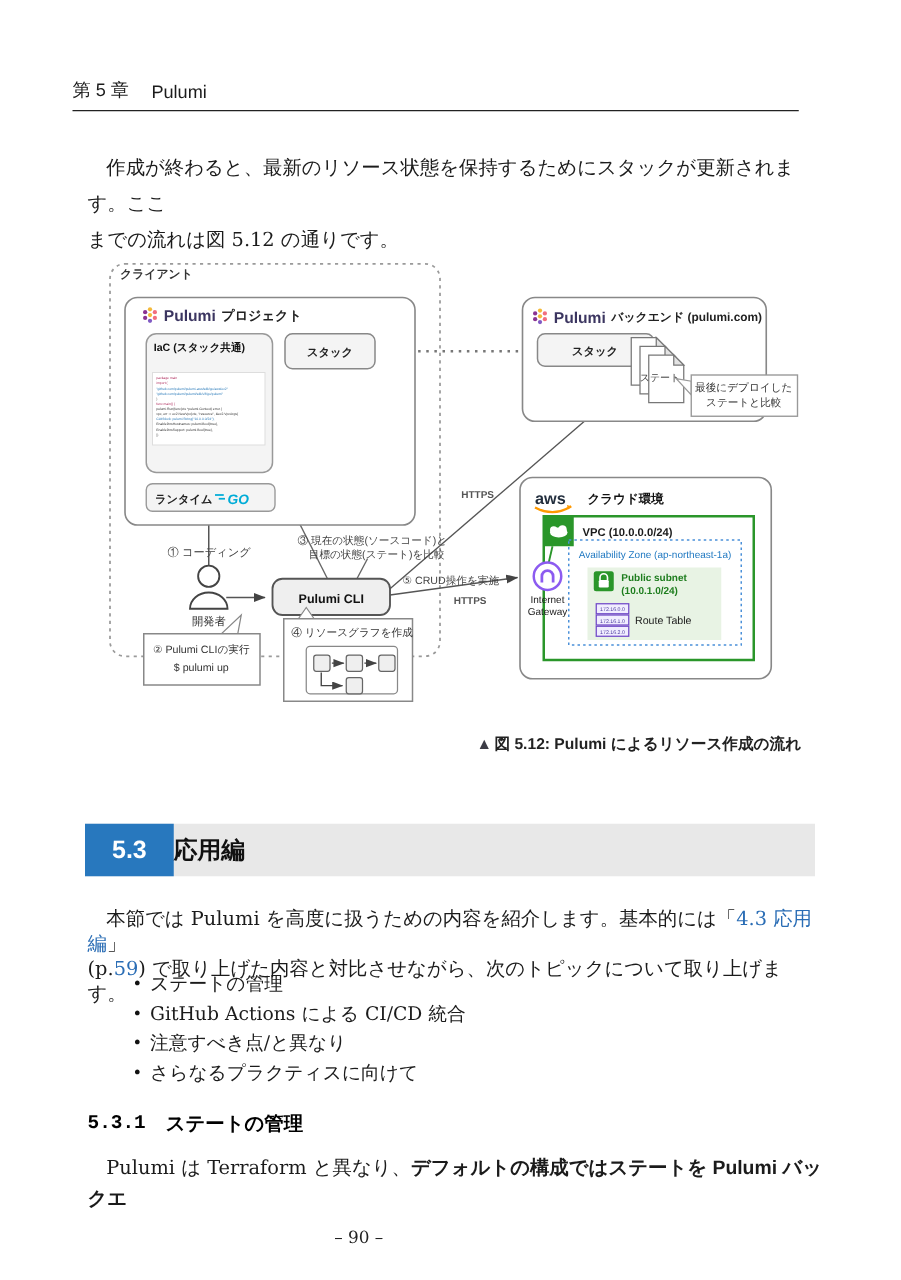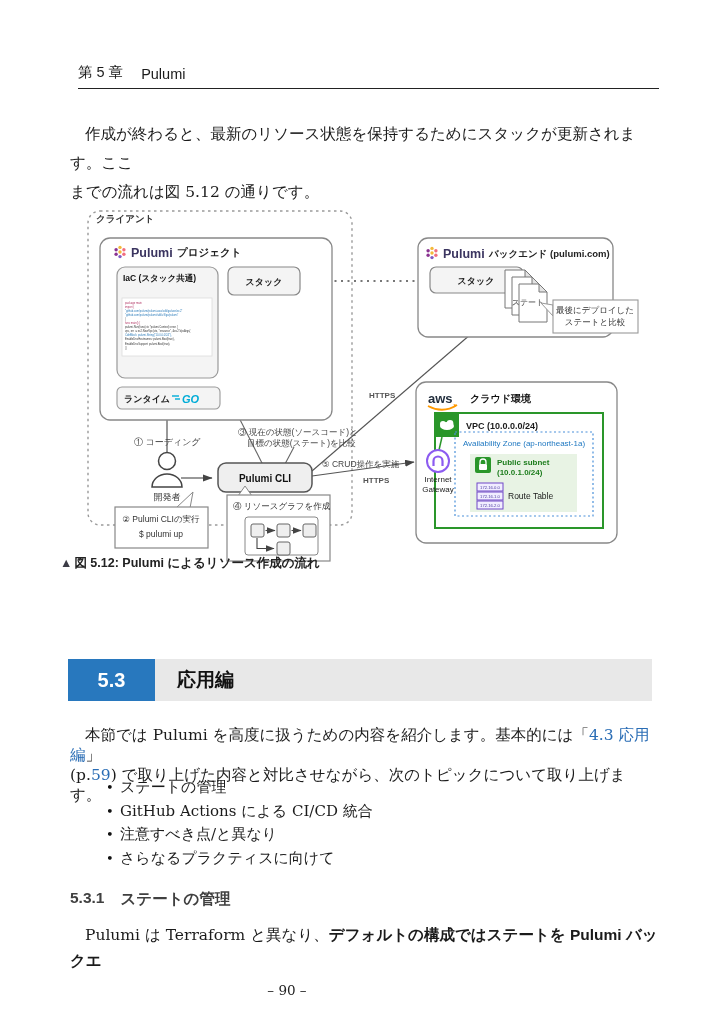--- a/index.html
+++ b/index.html
@@ -1,44 +1,44 @@
 <!DOCTYPE html>
 <html><head>
 <meta charset="utf-8">
 <style>
   html,body{margin:0;padding:0;background:#fff;}
   body{width:721px;height:1024px;position:relative;overflow:hidden;
        font-family:"DejaVu Serif","Liberation Serif",serif;color:#1b1b1b;}
   .abs{position:absolute;}
   
-  .chap{top:56px;left:78px;width:581px;height:26px;border-bottom:1.2px solid #222;
+  .chap{top:56px;left:58px;width:581px;height:26px;border-bottom:1.2px solid #222;
         font-family:"Liberation Sans",sans-serif;font-size:14.5px;display:flex;gap:18px;align-items:flex-end;padding-bottom:6px;}
   
   .intro{top:120px;left:70px;width:583px;font-size:15.5px;line-height:29px;}
   .indent{display:inline-block;width:15px;}
   
-  .caption{top:555px;left:60px;width:581px;text-align:left;
+  .caption{top:587px;left:60px;width:581px;text-align:right;
            font-family:"Liberation Sans",sans-serif;font-size:12.5px;color:#222;font-weight:bold;}
   .caption .tri{color:#3c3c46;margin-right:2px;}
   
   .secband{top:659px;left:68px;width:584px;height:42px;background:#e8e8e8;display:flex;align-items:stretch;}
-  .secnum{width:87px;background:#2878be;color:#fff;font-family:"Liberation Sans",sans-serif;
+  .secnum{width:71px;background:#2878be;color:#fff;font-family:"Liberation Sans",sans-serif;
           font-weight:bold;font-size:20px;display:flex;align-items:center;justify-content:center;text-align:right;}
   .sectitle{font-family:"Liberation Sans",sans-serif;font-weight:bold;font-size:19px;color:#111;
-            display:flex;align-items:center;margin-left:22px;}
+            display:flex;align-items:center;}
   
   .body1{top:725px;left:70px;width:585px;font-size:15.5px;line-height:20px;}
   a.lnk{color:#2a6db5;text-decoration:none;cursor:pointer;}
   
   .bullets{top:776px;left:106px;width:540px;font-size:15px;}
   .bullets .li{line-height:23.5px;display:flex;}
   .bullets .dot{width:14px;color:#111;font-size:13px;}
   
-  .subsec{top:889px;left:70px;font-family:Liberation Sans, sans-serif;font-weight:bold;
-          font-size:15.5px;color:#404040;display:flex;gap:16px;}
+  .subsec{top:889px;left:70px;font-family:Liberation Mono, monospace;font-weight:bold;
+          font-size:15.5px;color:#000000;display:flex;gap:16px;}
   .body2{top:922px;left:70px;width:590px;font-size:15.5px;line-height:25px;}
   .gobold{font-family:"Liberation Sans",sans-serif;font-weight:bold;}
   .footer{top:982px;left:0;width:574px;text-align:center;font-size:13.5px;color:#222;}
   svg text{font-family:"Liberation Sans",sans-serif;}
 </style>
 </head>
 <body>
 
 <div class="abs chap">
   <span>第 5 章</span>

